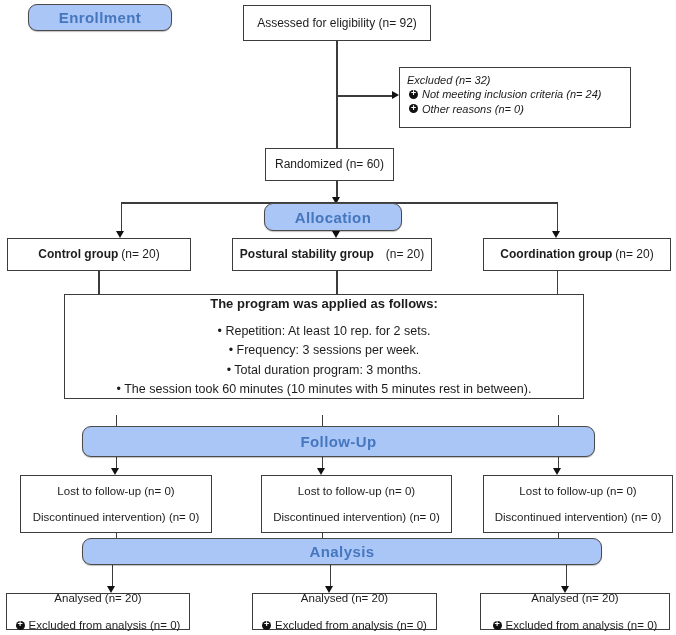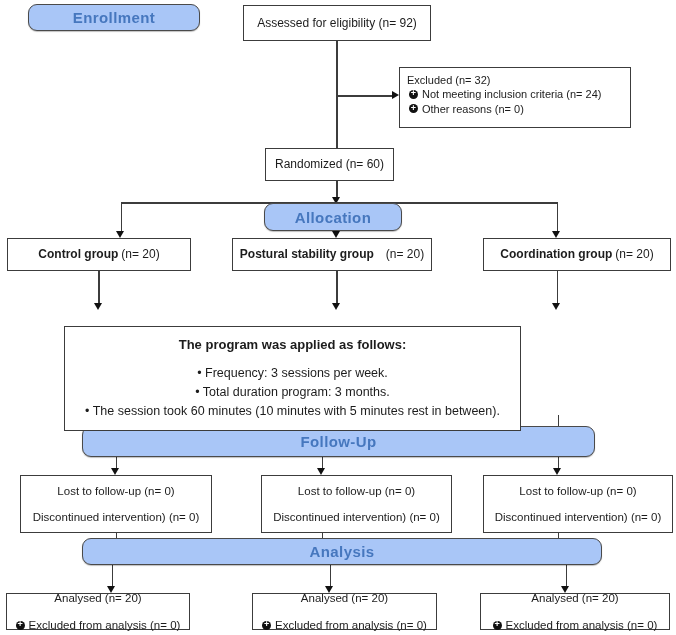--- a/index.html
+++ b/index.html
@@ -20,21 +20,21 @@
     border-radius:9px;display:flex;align-items:center;justify-content:center;
     color:#4677be;font-weight:bold;font-size:15px;letter-spacing:.4px;
     box-shadow:0 1px 1px rgba(0,0,0,.25);
   }
   
   .line{position:absolute;background:#3c3c3c;}
   .arrow-down{position:absolute;width:0;height:0;border-left:4.5px solid transparent;border-right:4.5px solid transparent;border-top:7px solid #111;}
   .arrow-right{position:absolute;width:0;height:0;border-top:4.5px solid transparent;border-bottom:4.5px solid transparent;border-left:7px solid #111;}
   
   .excluded{align-items:flex-start;justify-content:flex-start;text-align:left;
-    font-size:11px;padding:5px 4px 4px 7px;line-height:1.3;}
+    font-size:11px;padding:5px 4px 4px 7px;line-height:1.3;font-style:italic;}
   .bullet-row{display:flex;align-items:center;margin-left:2px;white-space:nowrap;}
   .circle-plus{
     display:inline-block;width:9px;height:9px;border-radius:50%;background:#111;
     color:#fff;font-size:9px;line-height:9px;text-align:center;font-weight:bold;
     margin-right:4px;flex:0 0 auto;position:relative;
   }
   .circle-plus::before{content:"+";position:absolute;left:0;top:-0.5px;width:9px;text-align:center;}
   
   .program{font-size:12.5px;line-height:1.55;padding:8px 6px;}
   .prog-title{font-weight:bold;font-size:13px;margin-bottom:8px;}
@@ -88,21 +88,21 @@
   <div class="line" style="left:321.5px;top:533px;width:1.5px;height:5px;"></div>
   <div class="line" style="left:557.5px;top:533px;width:1.5px;height:5px;"></div>
 
   <div class="line" style="left:111.5px;top:564px;width:1.5px;height:22px;"></div>
   <div class="arrow-down" style="left:107px;top:586px;"></div>
   <div class="line" style="left:329.5px;top:564px;width:1.5px;height:22px;"></div>
   <div class="arrow-down" style="left:325px;top:586px;"></div>
   <div class="line" style="left:565.5px;top:564px;width:1.5px;height:22px;"></div>
   <div class="arrow-down" style="left:561px;top:586px;"></div>
 
-  <div class="banner" style="left:28px;top:4px;width:172px;height:27px;">
+  <div class="banner" style="left:28px;top:4px;width:144px;height:27px;">
     <span>Enrollment</span>
   </div>
   <div class="banner" style="left:264px;top:203px;width:138px;height:28px;">
     <span>Allocation</span>
   </div>
   <div class="banner" style="left:82px;top:426px;width:513px;height:31px;">
     <span>Follow-Up</span>
   </div>
   <div class="banner" style="left:82px;top:538px;width:520px;height:27px;">
     <span>Analysis</span>
@@ -134,22 +134,23 @@
   </div>
   <div class="box group-box" style="left:232px;top:238px;width:200px;height:33px;gap:12px;">
     <span class="bold">Postural stability group</span>
     <span>(n= 20)</span>
   </div>
   <div class="box group-box" style="left:483px;top:238px;width:188px;height:33px;">
     <span class="bold">Coordination group</span>
     <span>(n= 20)</span>
   </div>
 
-  <div class="box program" style="left:64px;top:326px;width:457px;height:105px;">
+  <div class="box program" style="left:64px;top:294px;width:520px;height:105px;">
     <div class="prog-title">The program was applied as follows:</div>
+    <div class="prog-item">Repetition: At least 10 rep. for 2 sets.</div>
     <div class="prog-item">Frequency: 3 sessions per week.</div>
     <div class="prog-item">Total duration program: 3 months.</div>
     <div class="prog-item">The session took 60 minutes (10 minutes with 5 minutes rest in between).</div>
   </div>
 
   <div class="box fu-box" style="left:20px;top:475px;width:192px;height:58px;">
     <div>Lost to follow-up (n= 0)</div>
     <div>Discontinued intervention) (n= 0)</div>
   </div>
   <div class="box fu-box" style="left:261px;top:475px;width:191px;height:58px;">

